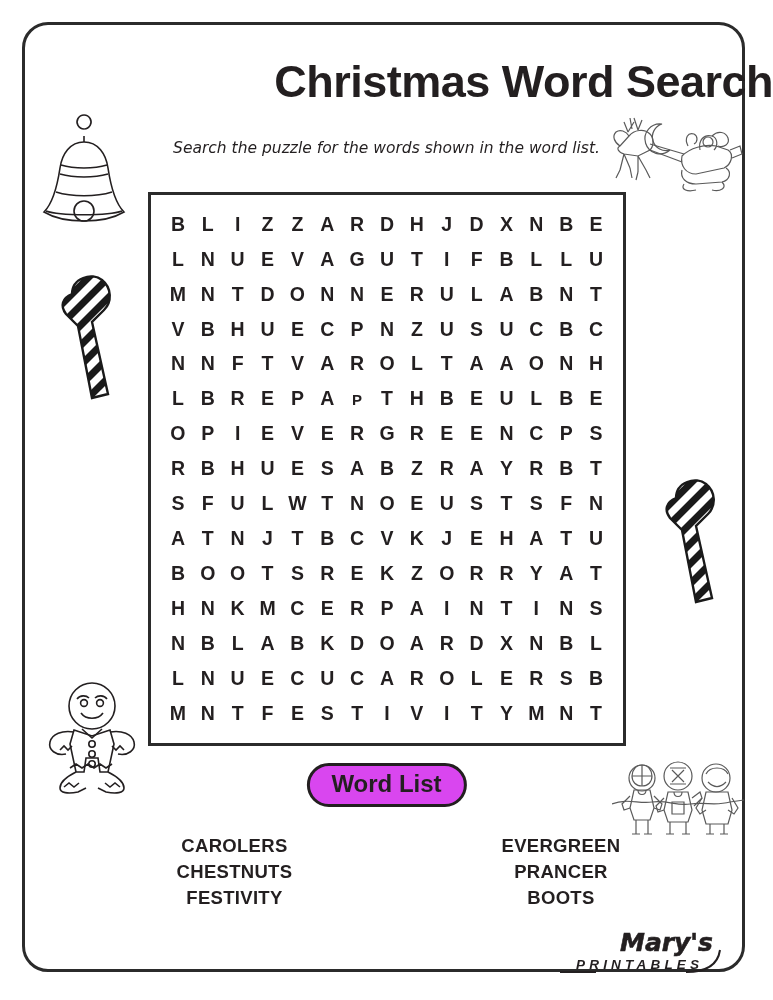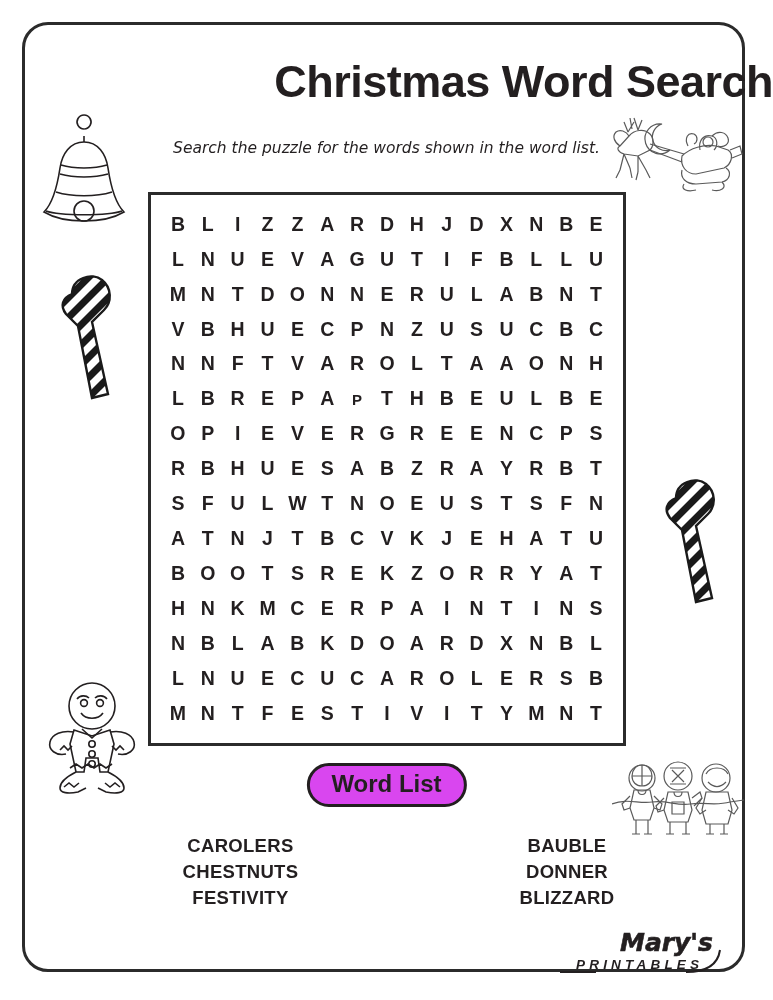--- a/index.html
+++ b/index.html
@@ -557,23 +557,23 @@
   </div>
 
 <div id="word-list-badge">Word List</div>
 <div id="word-columns">
     <div class="word-col">
       <span class="word">CAROLERS</span>
       <span class="word">CHESTNUTS</span>
       <span class="word">FESTIVITY</span>
     </div>
     <div class="word-col">
-      <span class="word">BAUBLE</span>
-      <span class="word">DONNER</span>
-      <span class="word">BLIZZARD</span>
+      <span class="word">EVERGREEN</span>
+      <span class="word">PRANCER</span>
+      <span class="word">BOOTS</span>
     </div>
   </div>
 
 <div id="logo">
   <svg width="170" height="56" viewBox="0 0 170 56" fill="none" stroke="#231f20" stroke-width="2">
     <path d="M4 44 L40 44"></path>
     <path d="M130 44 C152 44 162 36 164 22"></path>
   </svg>
   <div id="logo-marys">Mary's</div>
   <div id="logo-printables">PRINTABLES</div>

